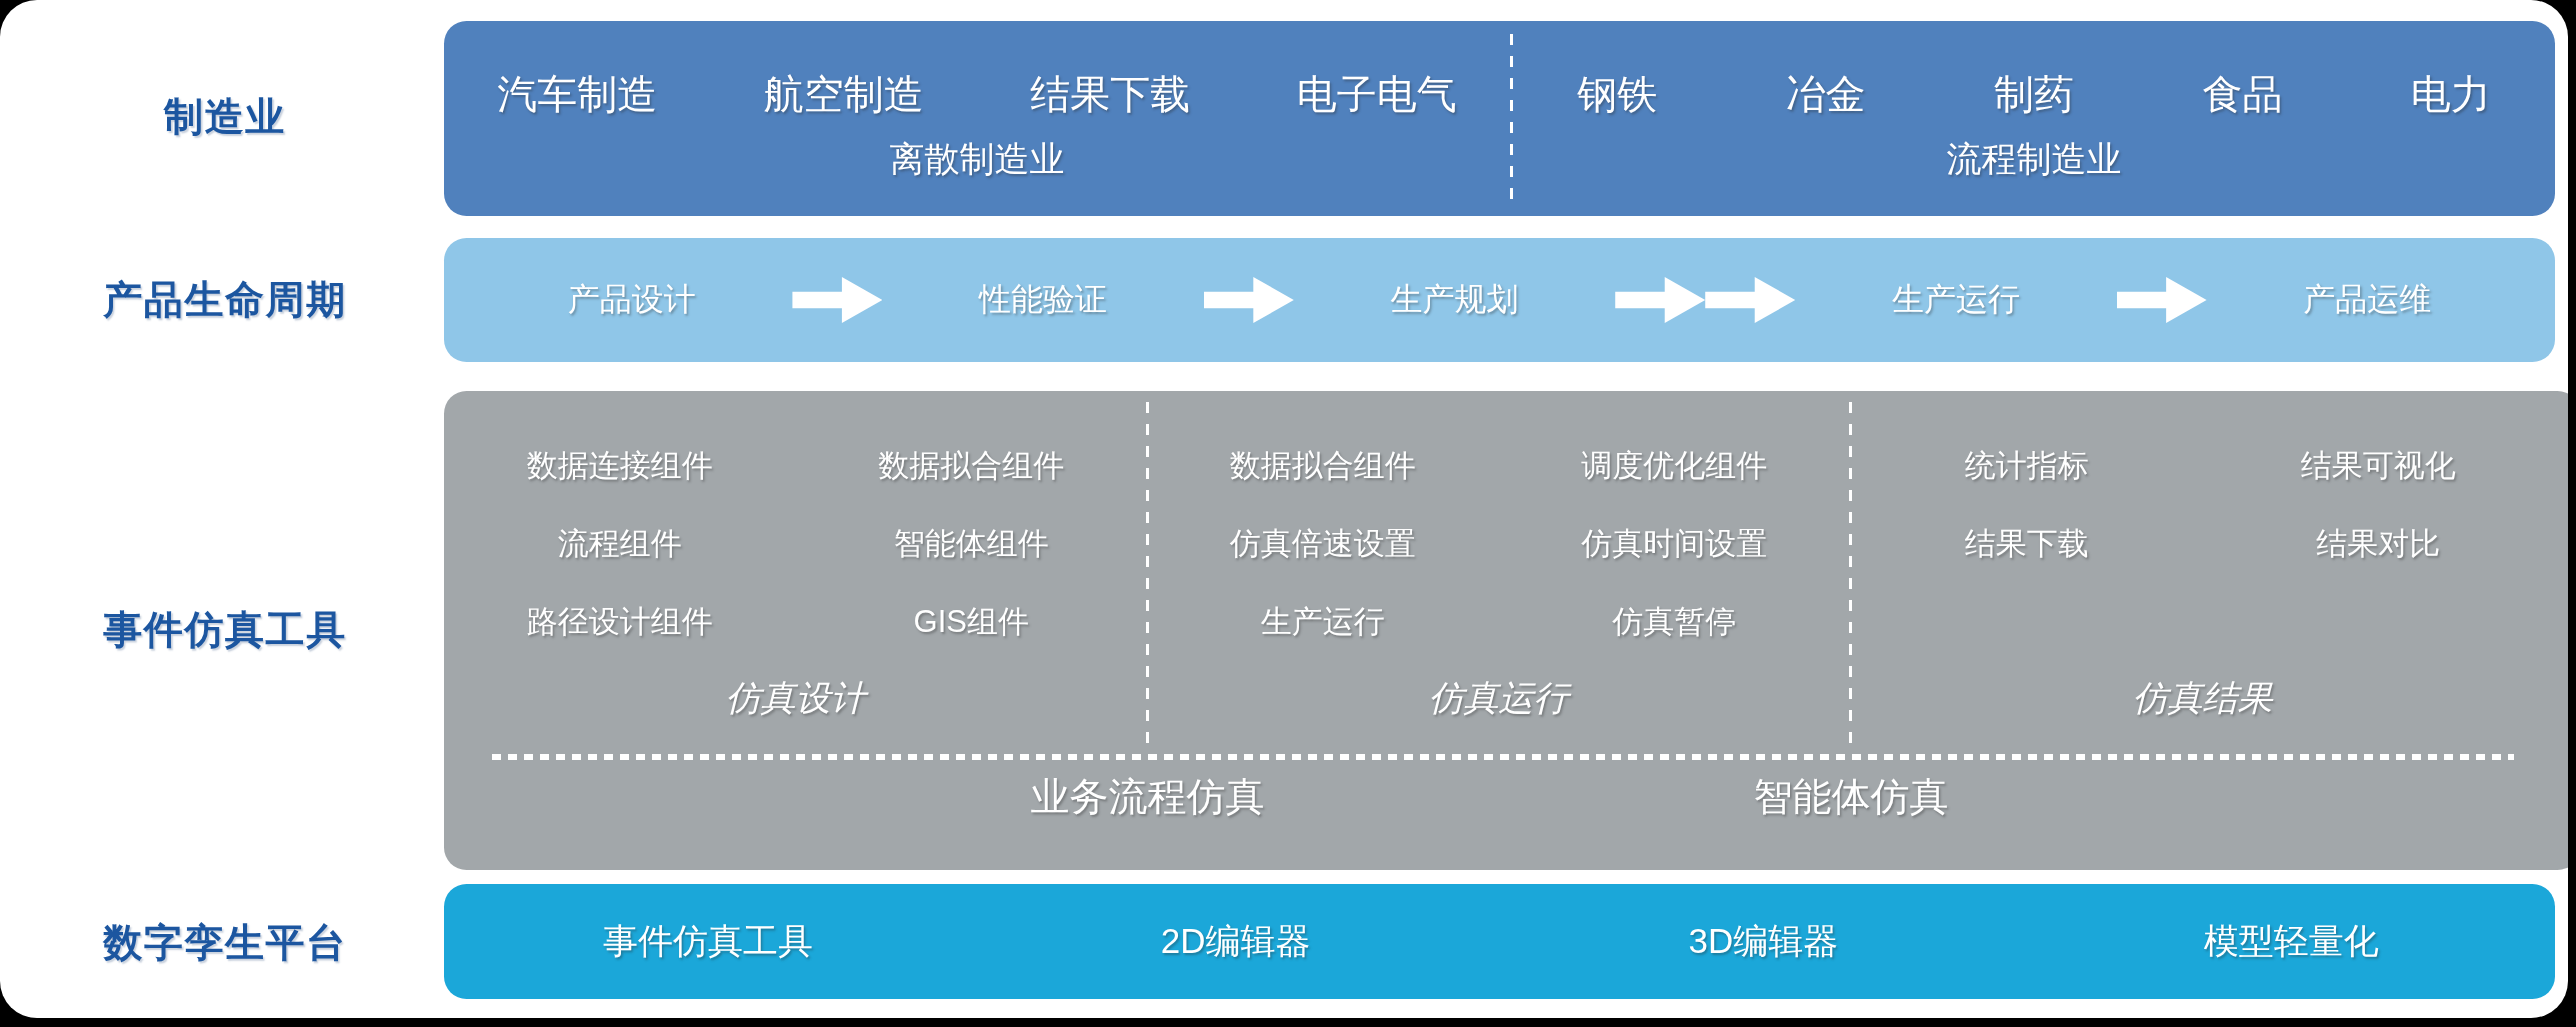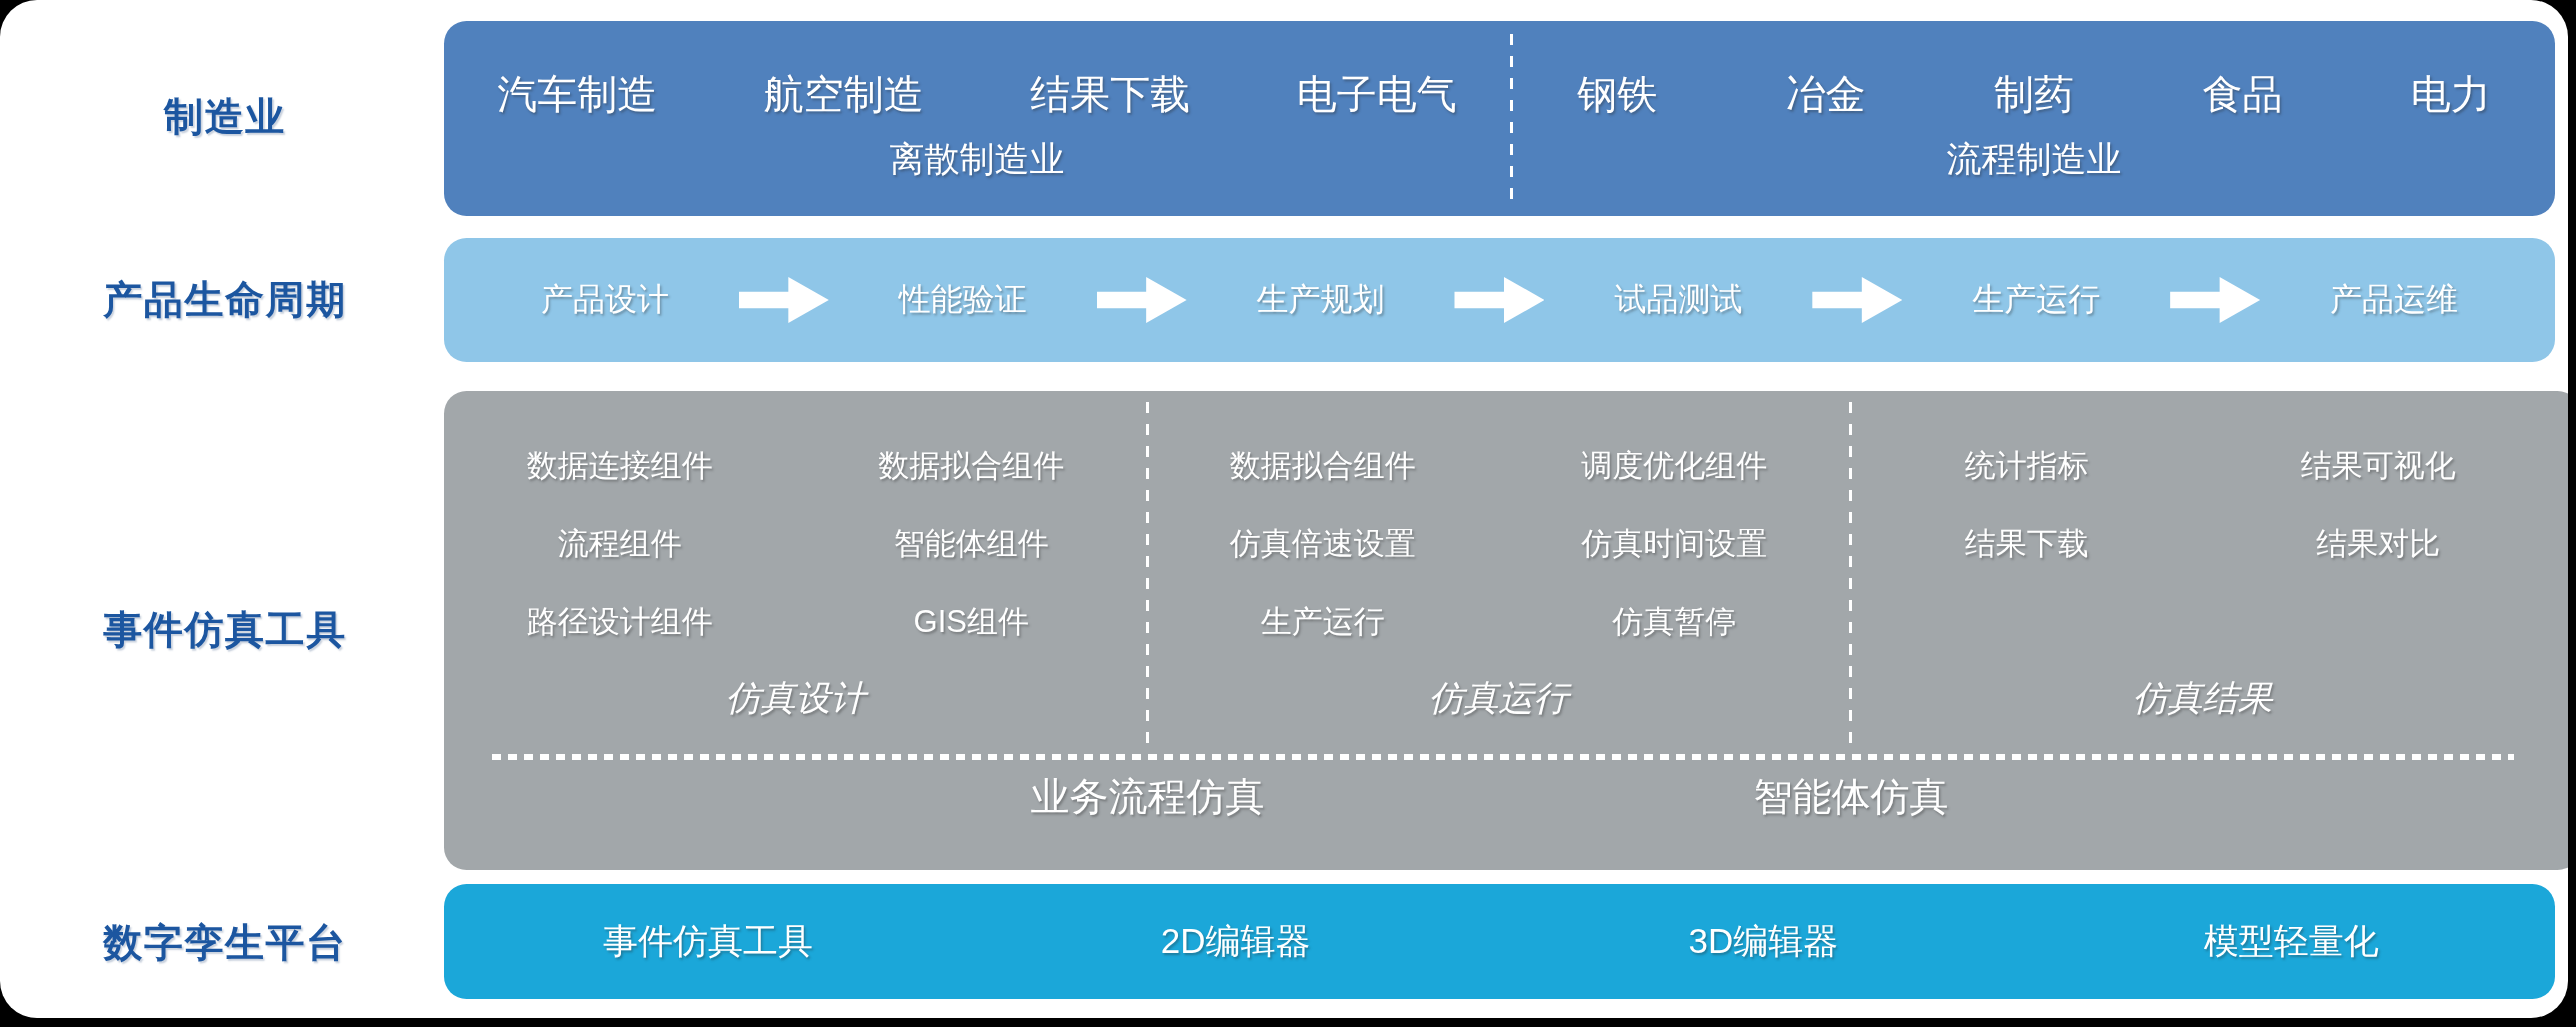--- a/index.html
+++ b/index.html
@@ -148,21 +148,20 @@
       </div>
     </div>
 
     <div class="box row2">
       <div class="stage wtext">产品设计</div>
       <div class="arrow"></div>
       <div class="stage wtext">性能验证</div>
       <div class="arrow"></div>
       <div class="stage wtext">生产规划</div>
       <div class="arrow"></div>
-      <div class="stage wtext">试品测试</div>
       <div class="arrow"></div>
       <div class="stage wtext">生产运行</div>
       <div class="arrow"></div>
       <div class="stage wtext">产品运维</div>
     </div>
 
     <div class="box row3">
 
       <div class="section s1">
         <div class="comp-row r1 wtext">

